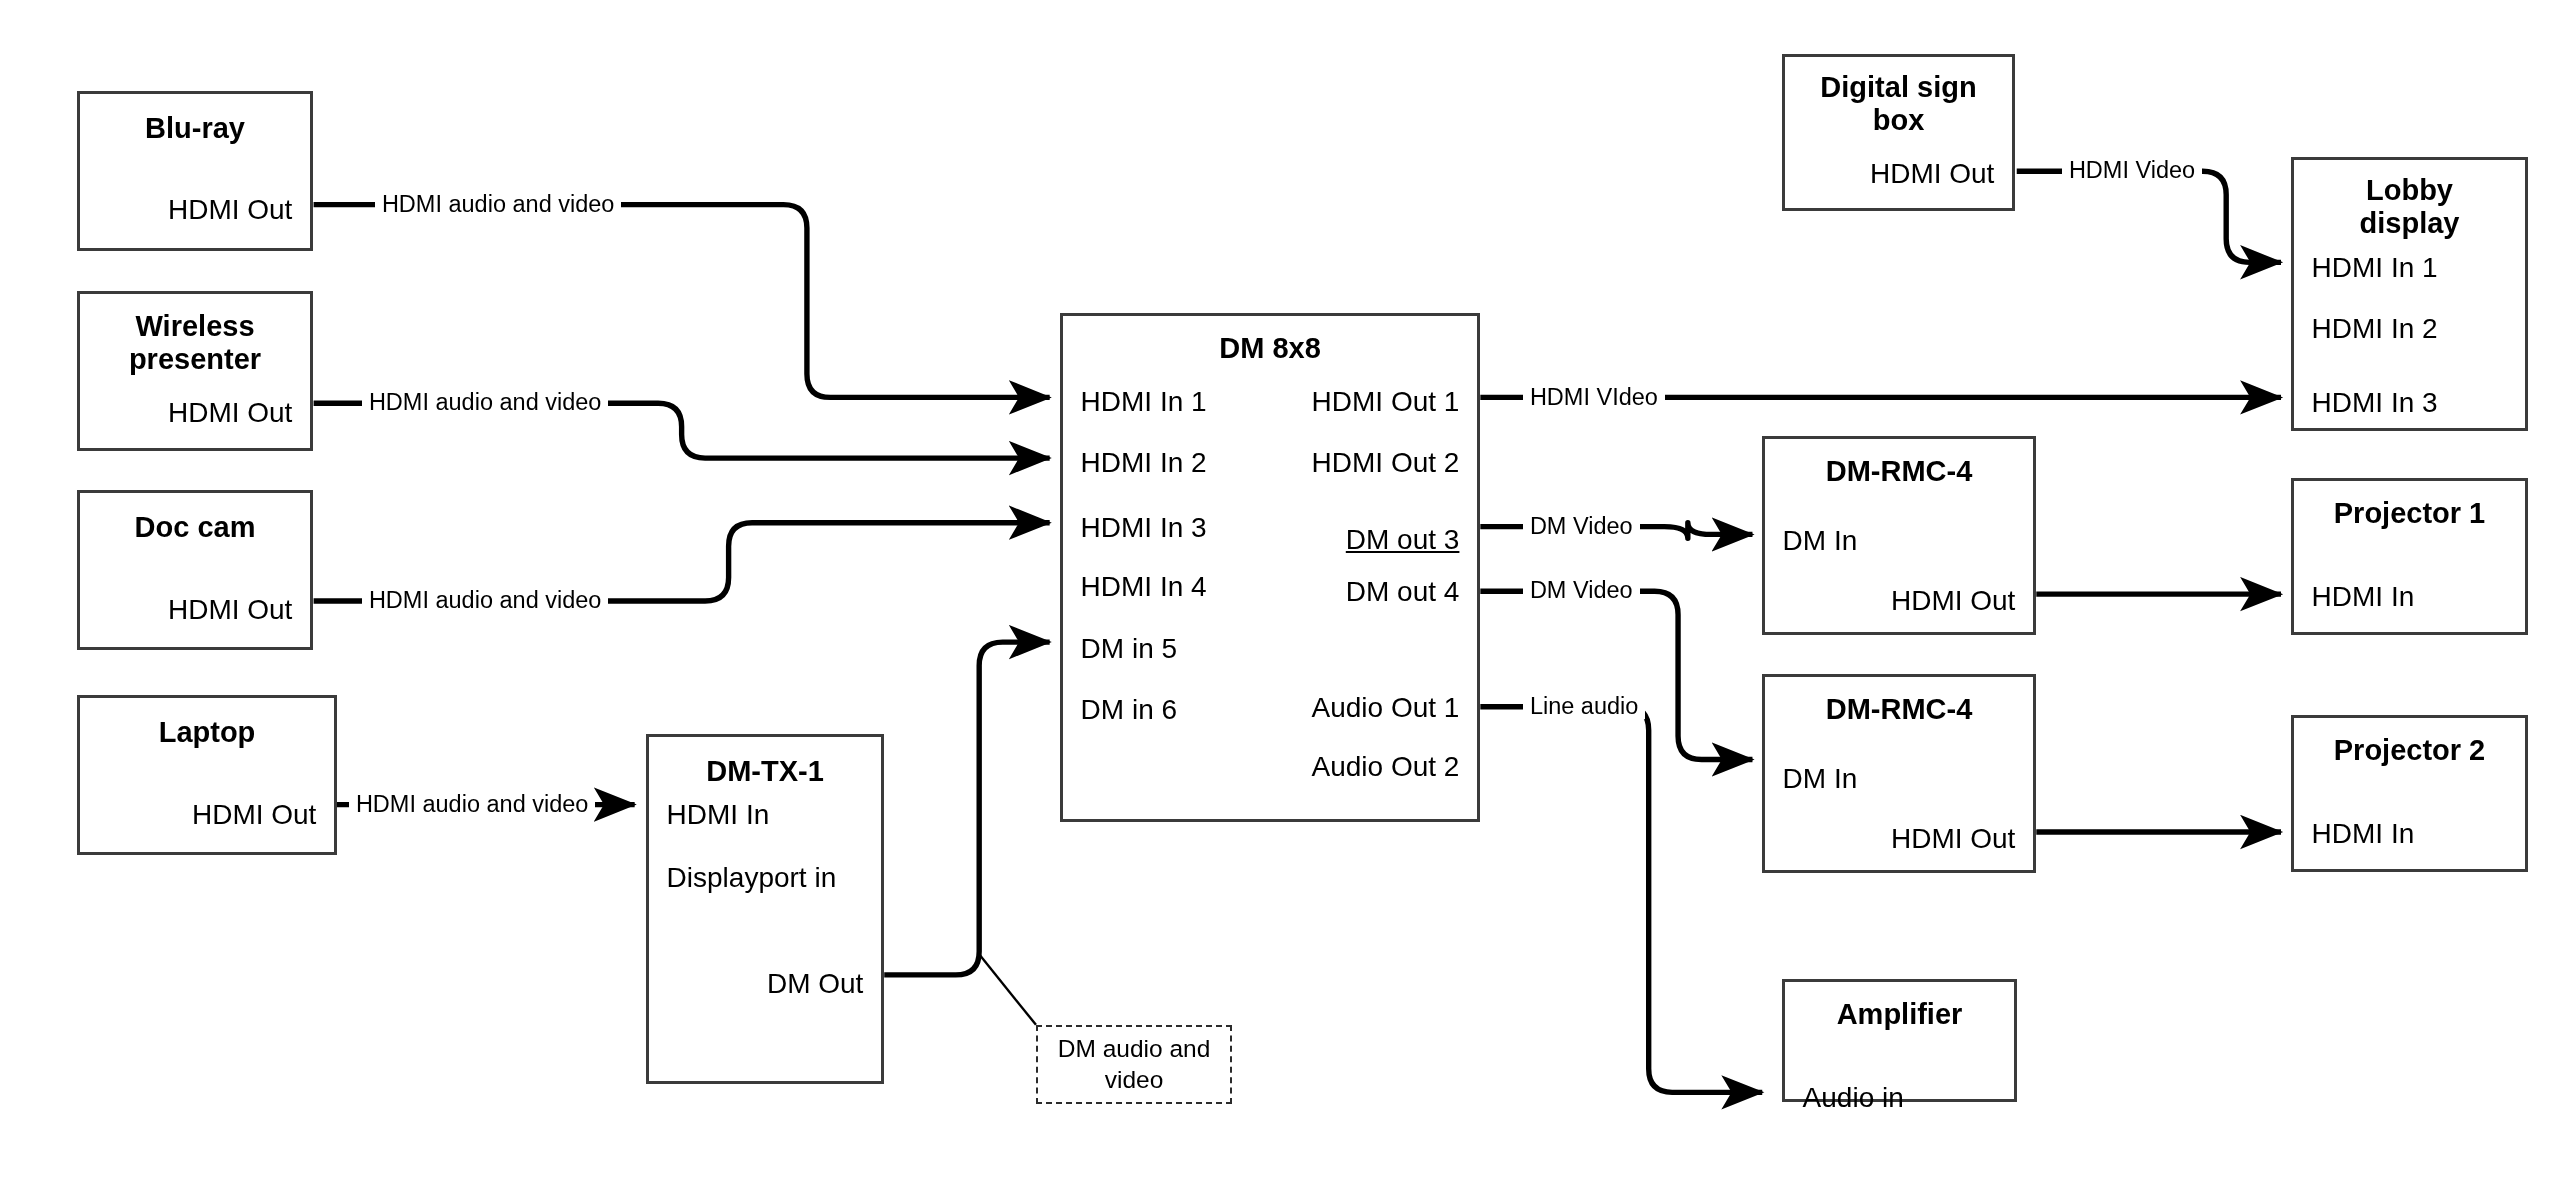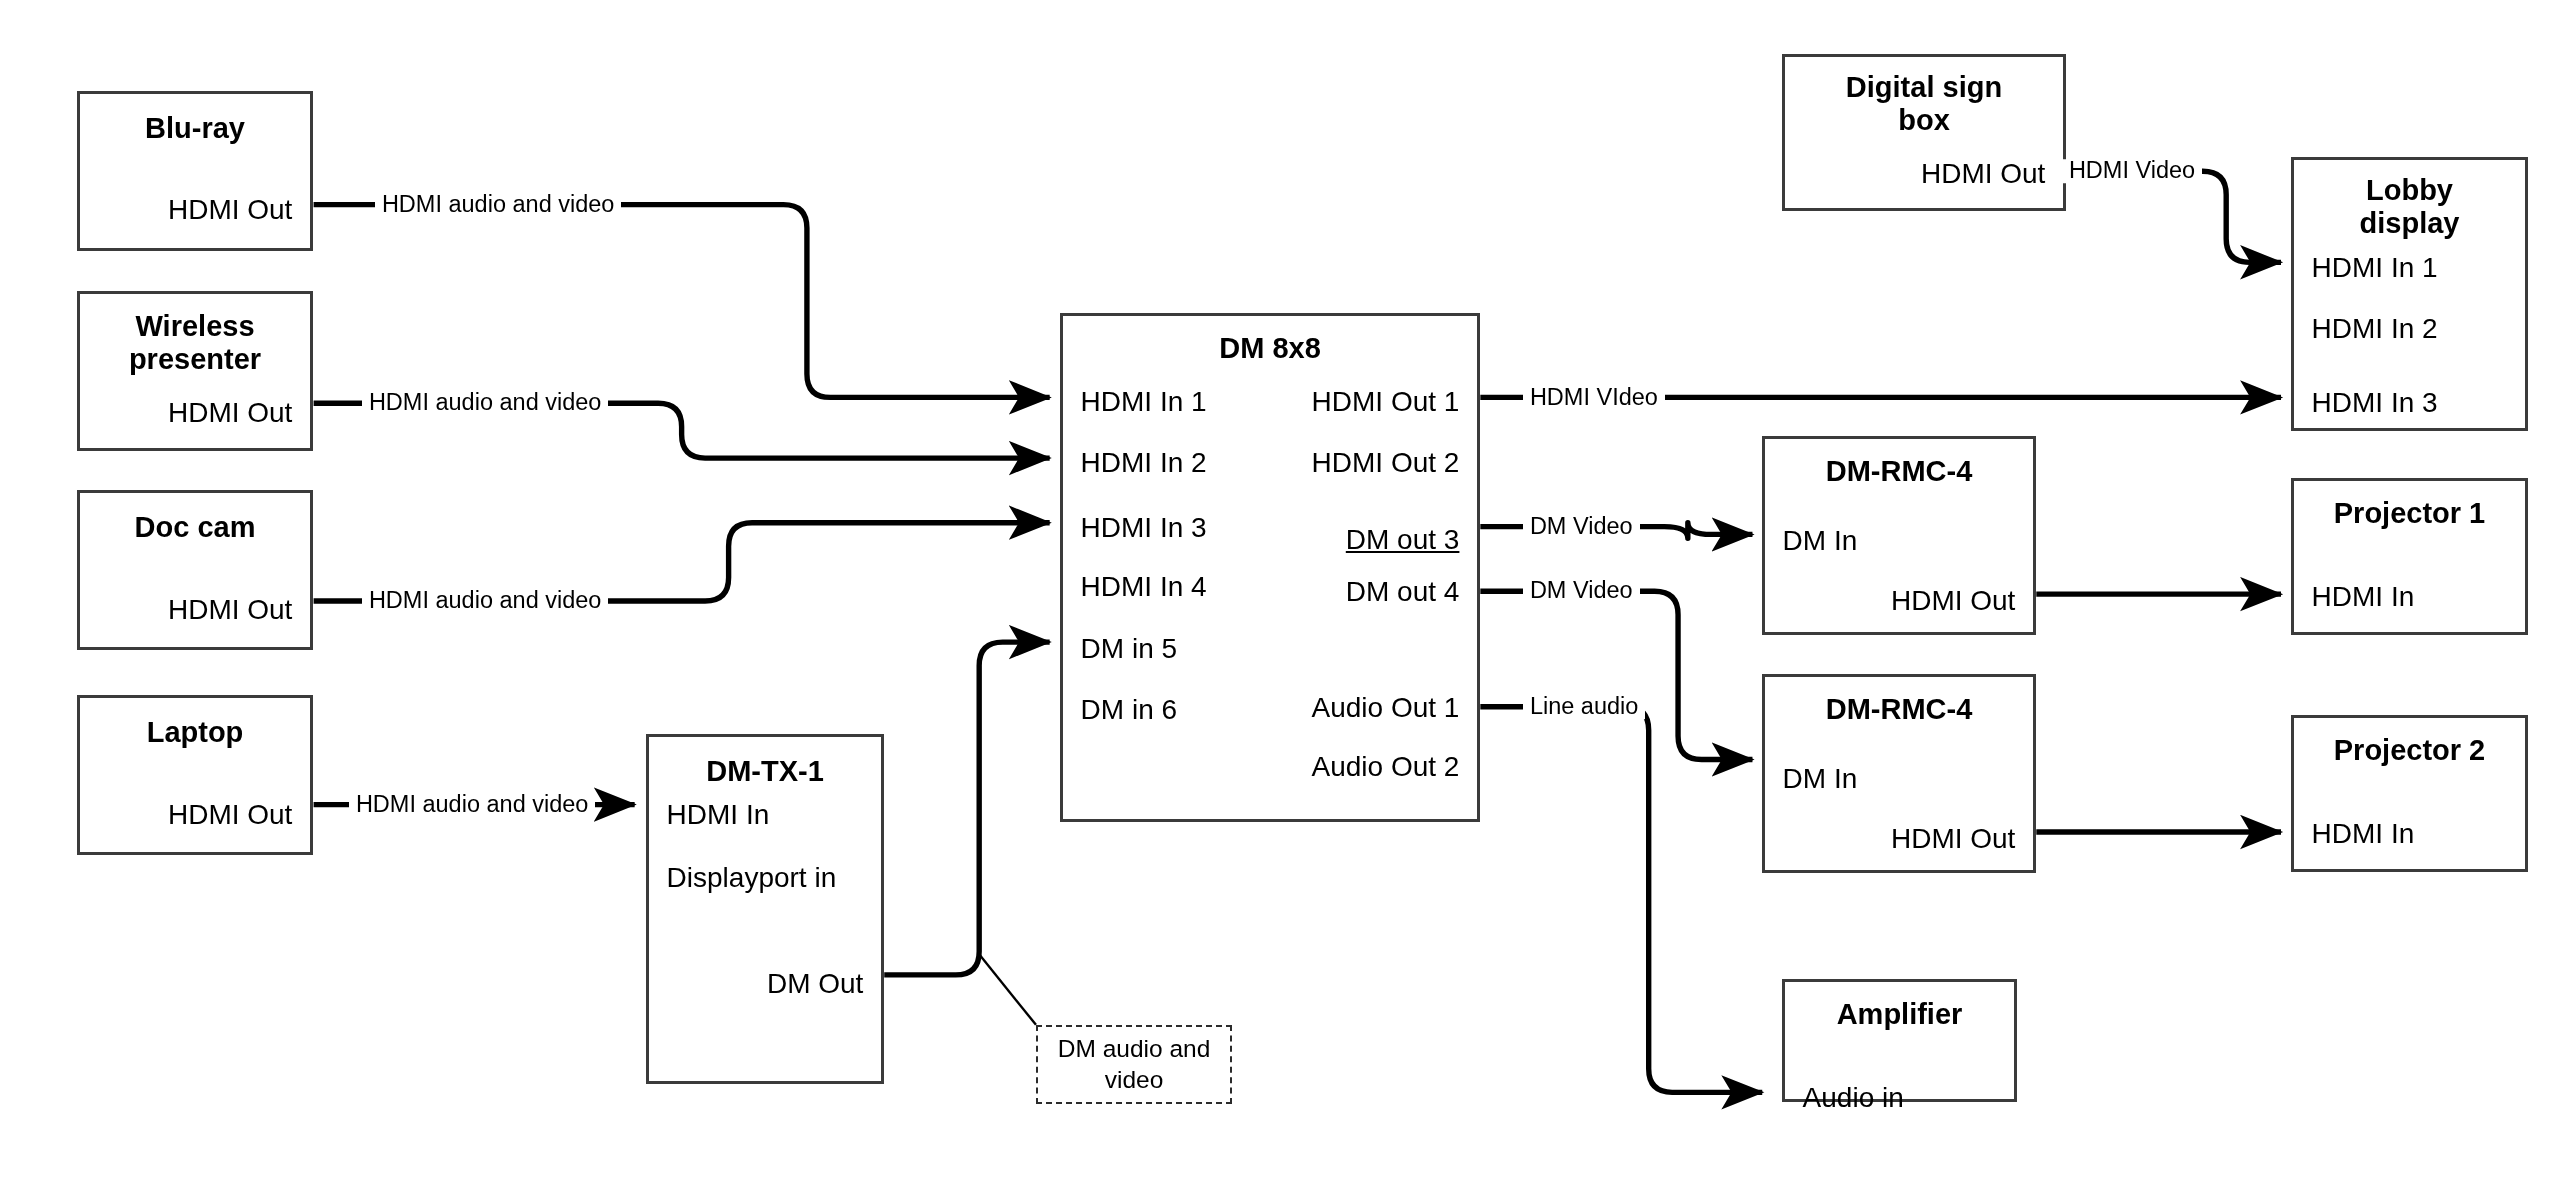--- a/index.html
+++ b/index.html
@@ -127,21 +127,21 @@
     <div class="node-title" style="margin-top:15.7px;">Wireless
 presenter</div>
     <div class="port port-right" style="top:105px;">HDMI Out</div>
   </div>
 
   <div class="node" style="left:77px; top:490px; width:236px; height:160px;">
     <div class="node-title" style="margin-top:17.6px;">Doc cam</div>
     <div class="port port-right" style="top:103px;">HDMI Out</div>
   </div>
 
-  <div class="node" style="left:77px; top:695px; width:236px; height:160px;">
+  <div class="node" style="left:77px; top:695px; width:260px; height:160px;">
     <div class="node-title" style="margin-top:17.6px;">Laptop</div>
     <div class="port port-right" style="top:103px;">HDMI Out</div>
   </div>
 
   <div class="node" style="left:646px; top:734px; width:238px; height:350px;">
     <div class="node-title" style="margin-top:17.6px;">DM-TX-1</div>
     <div class="port port-left" style="top:64px;">HDMI In</div>
     <div class="port port-left" style="top:127px;">Displayport in</div>
     <div class="port port-right" style="top:233px;">DM Out</div>
   </div>
@@ -157,21 +157,21 @@
     <div class="port port-left" style="top:380px;">DM in 6</div>
 
     <div class="port port-right" style="top:72px;">HDMI Out 1</div>
     <div class="port port-right" style="top:133px;">HDMI Out 2</div>
     <div class="port port-right" style="top:210px;text-decoration:underline;">DM out 3</div>
     <div class="port port-right" style="top:262px;">DM out 4</div>
     <div class="port port-right" style="top:378px;">Audio Out 1</div>
     <div class="port port-right" style="top:437px;">Audio Out 2</div>
   </div>
 
-  <div class="node" style="left:1782px; top:54px; width:284px; height:157px;align-items:center;">
+  <div class="node" style="left:1782px; top:54px; width:233px; height:157px;align-items:center;">
     <div class="node-title" style="margin-top:13.7px;">Digital sign
 box</div>
     <div class="port port-right" style="top:103px;">HDMI Out</div>
   </div>
 
   <div class="node" style="left:2291px; top:157px; width:237px; height:274px;">
     <div class="node-title" style="margin-top:13.7px;">Lobby
 display</div>
     <div class="port port-left" style="top:94px;">HDMI In 1</div>
     <div class="port port-left" style="top:155px;">HDMI In 2</div>

